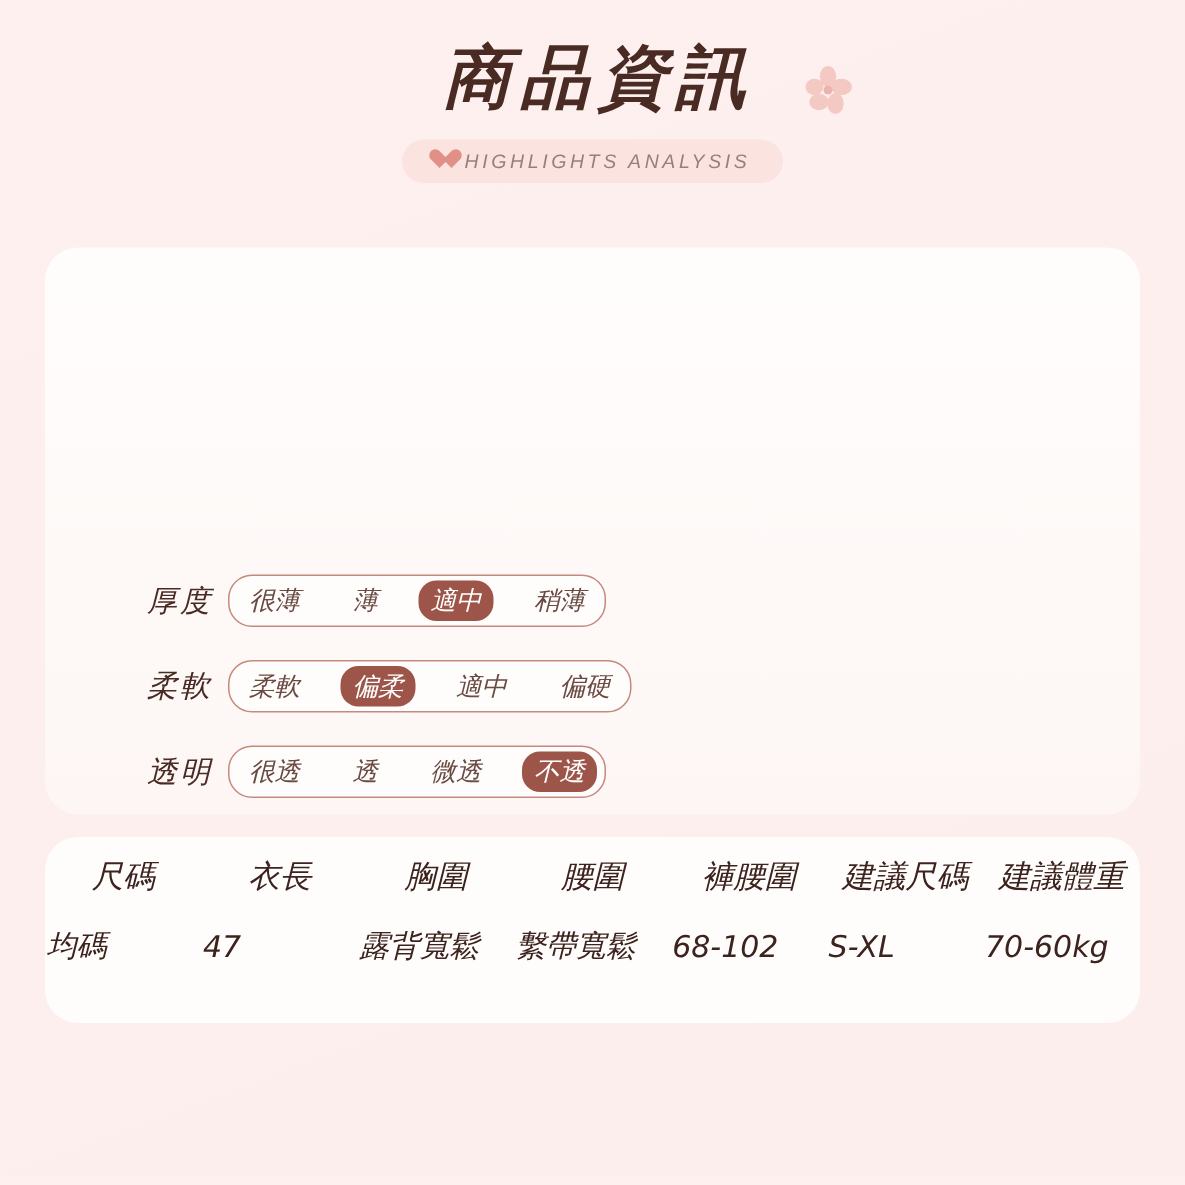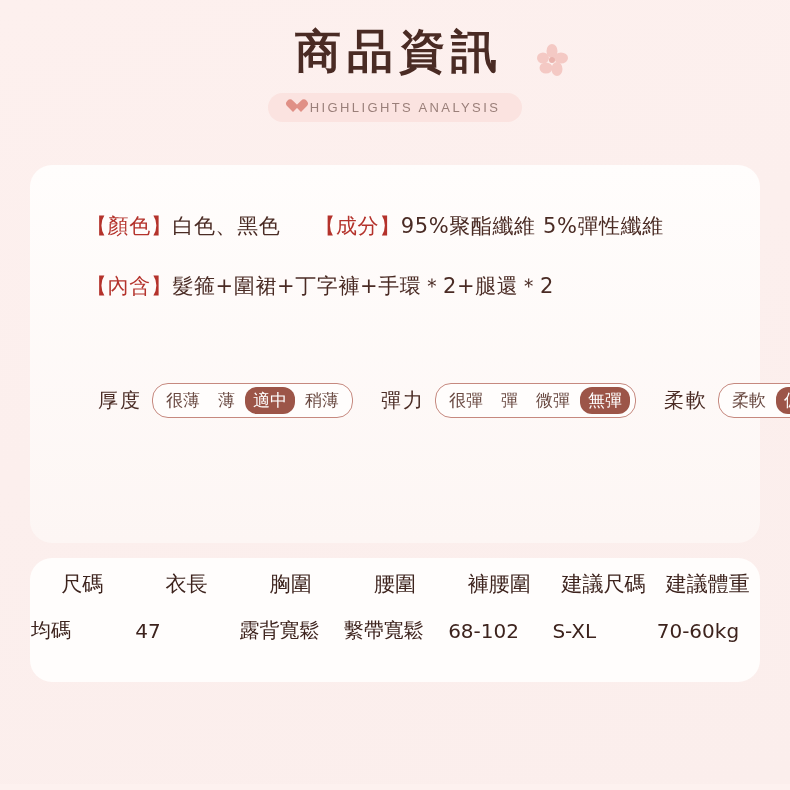--- a/index.html
+++ b/index.html
@@ -13,20 +13,21 @@
     font-family: "Liberation Sans", sans-serif;
     overflow: hidden;
     position: relative;
   }
   .page {
     position: relative;
     width: 790px;
     height: 784px;
     background: linear-gradient(160deg, #fdf0ee 0%, #fcefed 45%, #fbeeec 100%);
     box-sizing: border-box;
+    font-style: italic;
   }
 
   
   .header {
     padding-top: 26px;
     text-align: center;
     position: relative;
   }
   .title {
     font-family: "DejaVu Sans", sans-serif;
@@ -110,21 +111,21 @@
   .attrs {
     position: absolute;
     top: 218px;
     left: 0;
     right: 0;
     padding: 0 60px;
     box-sizing: border-box;
   }
   .attr-grid {
     display: grid;
-    grid-template-columns: 1fr 1fr 1fr;
+    grid-template-columns: 1fr;
     row-gap: 22px;
     column-gap: 20px;
   }
   .attr-item {
     display: flex;
     align-items: center;
     gap: 10px;
   }
   .attr-name {
     font-family: "DejaVu Sans", serif;
@@ -133,21 +134,21 @@
     letter-spacing: 2px;
     min-width: 52px;
     text-align: right;
   }
   .scale {
     border: 1px solid #c6897f;
     border-radius: 16px;
     padding: 3px 5px;
     display: flex;
     align-items: center;
-    gap: 2px;
+    gap: 19px;
     background: #fffdfc;
   }
   .opt {
     font-family: "DejaVu Sans", serif;
     font-size: 17px;
     color: #6a4a42;
     padding: 2px 8px;
     border-radius: 12px;
     white-space: nowrap;
   }
@@ -218,62 +219,54 @@
         <circle cx="20" cy="20" r="3" fill="#eab3ad"></circle>
       </svg>
     </span>
     <div class="sub-pill">
       <span class="heart"></span>
       <span class="sub-text">HIGHLIGHTS ANALYSIS</span>
     </div>
   </div>
 
   <div class="card card-info">
-    <div class="info-lines">
-      <div class="info-row">
-        <span class="label-red">【顏色】</span><span>白色、黑色</span><span class="gap-wide"></span><span class="label-red">【成分】</span><span>95%聚酯纖維 5%彈性纖維</span>
-      </div>
-      <div class="info-row">
-        <span class="label-red">【內含】</span><span>髮箍+圍裙+丁字褲+手環＊2+腿還＊2</span>
-      </div>
-    </div>
 
     <div class="attrs">
       <div class="attr-grid">
 
         <div class="attr-item">
           <span class="attr-name">厚度</span>
           <span class="scale">
             <span class="opt">很薄</span>
             <span class="opt">薄</span>
             <span class="opt active">適中</span>
             <span class="opt">稍薄</span>
           </span>
         </div>
 
-        <div class="attr-item">
-          <span class="attr-name">彈力</span>
-          <span class="scale">
-            <span class="opt">很彈</span>
-            <span class="opt">彈</span>
-            <span class="opt">微彈</span>
-            <span class="opt active">無彈</span>
-          </span>
-        </div>
 
         <div class="attr-item">
           <span class="attr-name">柔軟</span>
           <span class="scale">
             <span class="opt">柔軟</span>
             <span class="opt active">偏柔</span>
             <span class="opt">適中</span>
             <span class="opt">偏硬</span>
           </span>
         </div>
 
+        <div class="attr-item">
+          <span class="attr-name">透明</span>
+          <span class="scale">
+            <span class="opt">很透</span>
+            <span class="opt">透</span>
+            <span class="opt">微透</span>
+            <span class="opt active">不透</span>
+          </span>
+        </div>
 
       </div>
     </div>
   </div>
 
   <div class="card card-table">
     <table class="size-table">
       <thead>
         <tr>
           <th>尺碼</th>

